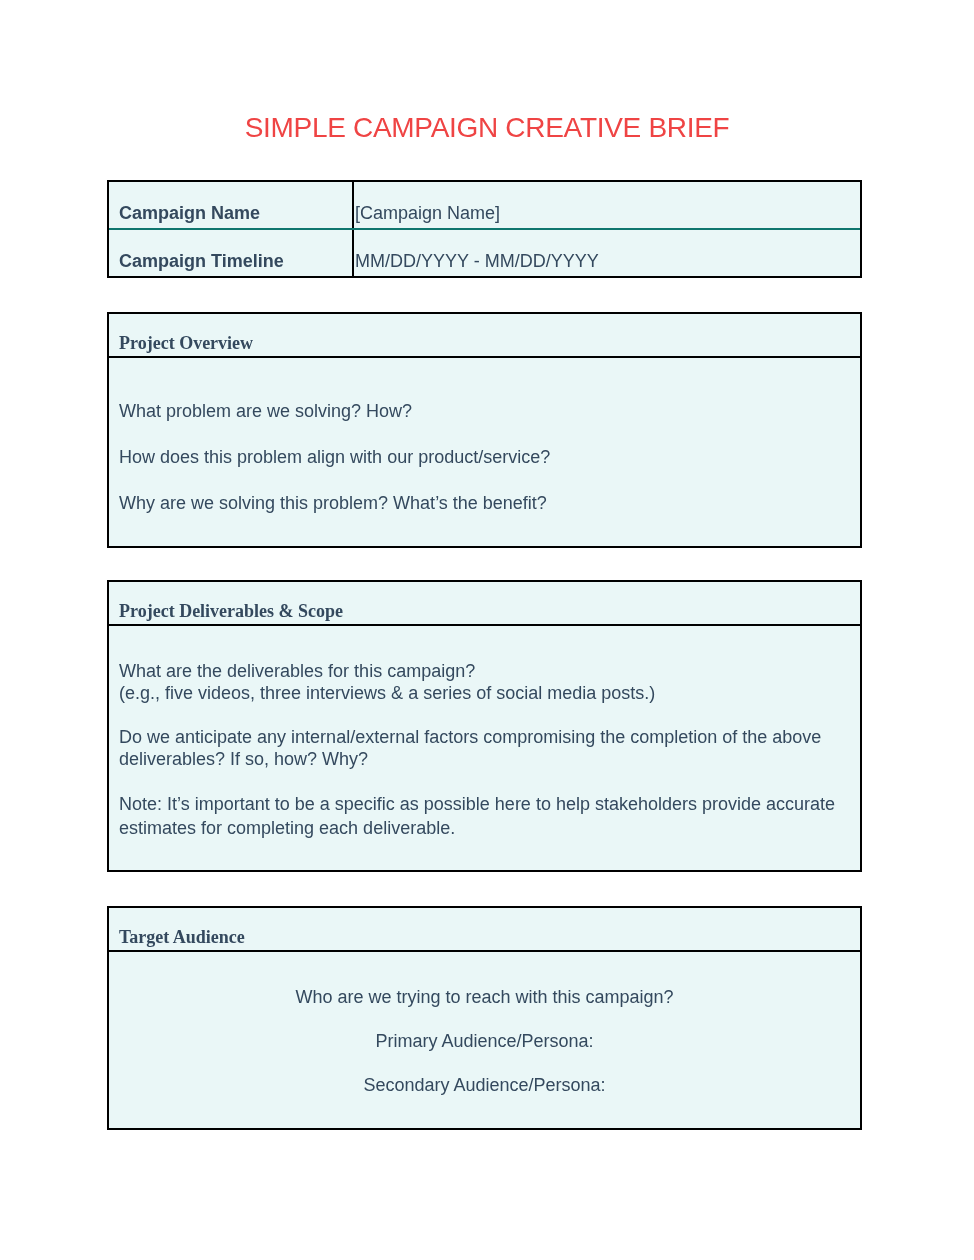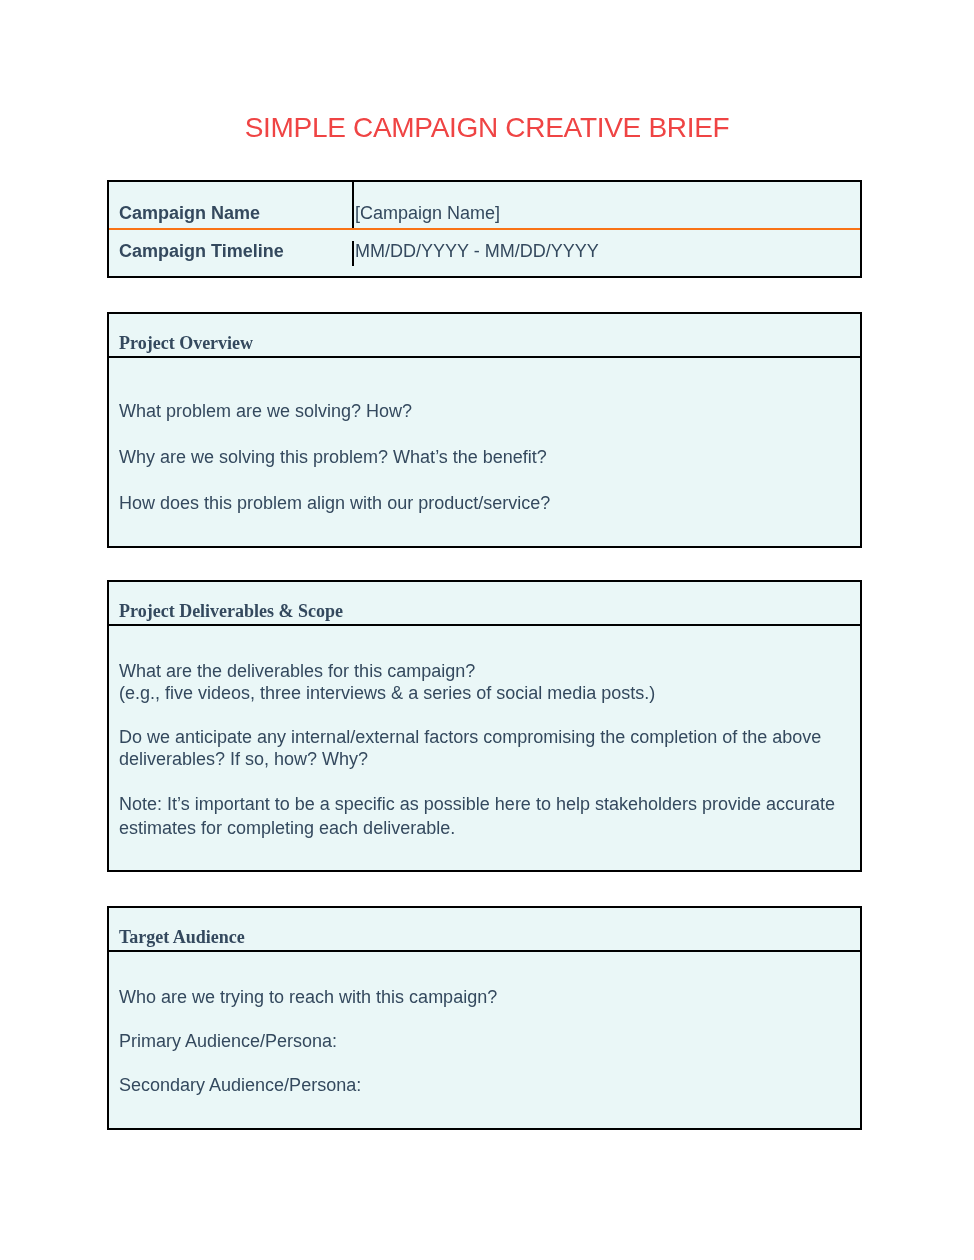--- a/index.html
+++ b/index.html
@@ -11,21 +11,21 @@
   .title {
     position: absolute; top: 112px; left: 0; width: 974px; text-align: center;
     font-size: 28px; font-weight: normal; color: #ef4444; letter-spacing: -0.3px;
   }
   .box {
     position: absolute; left: 107px; width: 751px;
     border: 2px solid #000; background: #eaf7f7; box-sizing: content-box;
   }
   .info-table { top: 180px; }
   .info-row { display: flex; height: 46px; }
-  .info-row + .info-row { border-top: 2px solid #f97316; align-items: center; }
+  .info-row + .info-row { border-top: 2px solid #0f766e; }
   .info-label {
     width: 245px; border-right: 2px solid #000; padding: 0 0 0 10px;
     display: flex; align-items: flex-end; padding-bottom: 4px; box-sizing: border-box;
     font-weight: bold; font-size: 18px;
   }
   .info-value {
     flex: 1; padding-left: 1px; display: flex; align-items: flex-end; padding-bottom: 4px;
     box-sizing: border-box; font-size: 18px;
   }
   .sec-head {
@@ -34,21 +34,21 @@
   }
   .sec-body { padding: 0 10px; font-size: 18px; line-height: 22px; }
   .sec-body p { margin: 0; }
   #overview { top: 312px; height: 232px; }
   #overview .sec-body { padding-top: 42px; }
   #overview .sec-body p + p { margin-top: 24px; }
   #deliverables { top: 580px; height: 288px; }
   #deliverables .sec-body { padding-top: 34px; }
   #deliverables .sec-body p + p { margin-top: 22px; }
   #deliverables .sec-body p.note { line-height: 24px; }
-  #audience { top: 906px; height: 220px; }
+  #audience { top: 906px; height: 220px; text-align: center; }
   #audience .sec-body { padding-top: 34px; }
   #audience .sec-body p + p { margin-top: 22px; }
 </style>
 </head>
 <body>
 
 <div class="title">SIMPLE CAMPAIGN CREATIVE BRIEF</div>
 
 <div class="box info-table">
   <div class="info-row">
@@ -58,22 +58,22 @@
   <div class="info-row">
     <div class="info-label">Campaign Timeline</div>
     <div class="info-value">MM/DD/YYYY - MM/DD/YYYY</div>
   </div>
 </div>
 
 <div class="box" id="overview">
   <div class="sec-head">Project Overview</div>
   <div class="sec-body">
     <p>What problem are we solving? How?</p>
+    <p>How does this problem align with our product/service?</p>
     <p>Why are we solving this problem? What’s the benefit?</p>
-    <p>How does this problem align with our product/service?</p>
   </div>
 </div>
 
 <div class="box" id="deliverables">
   <div class="sec-head">Project Deliverables &amp; Scope</div>
   <div class="sec-body">
     <p>
       <span>What are the deliverables for this campaign?</span><br>
       <span>(e.g., five videos, three interviews &amp; a series of social media posts.)</span>
     </p>

